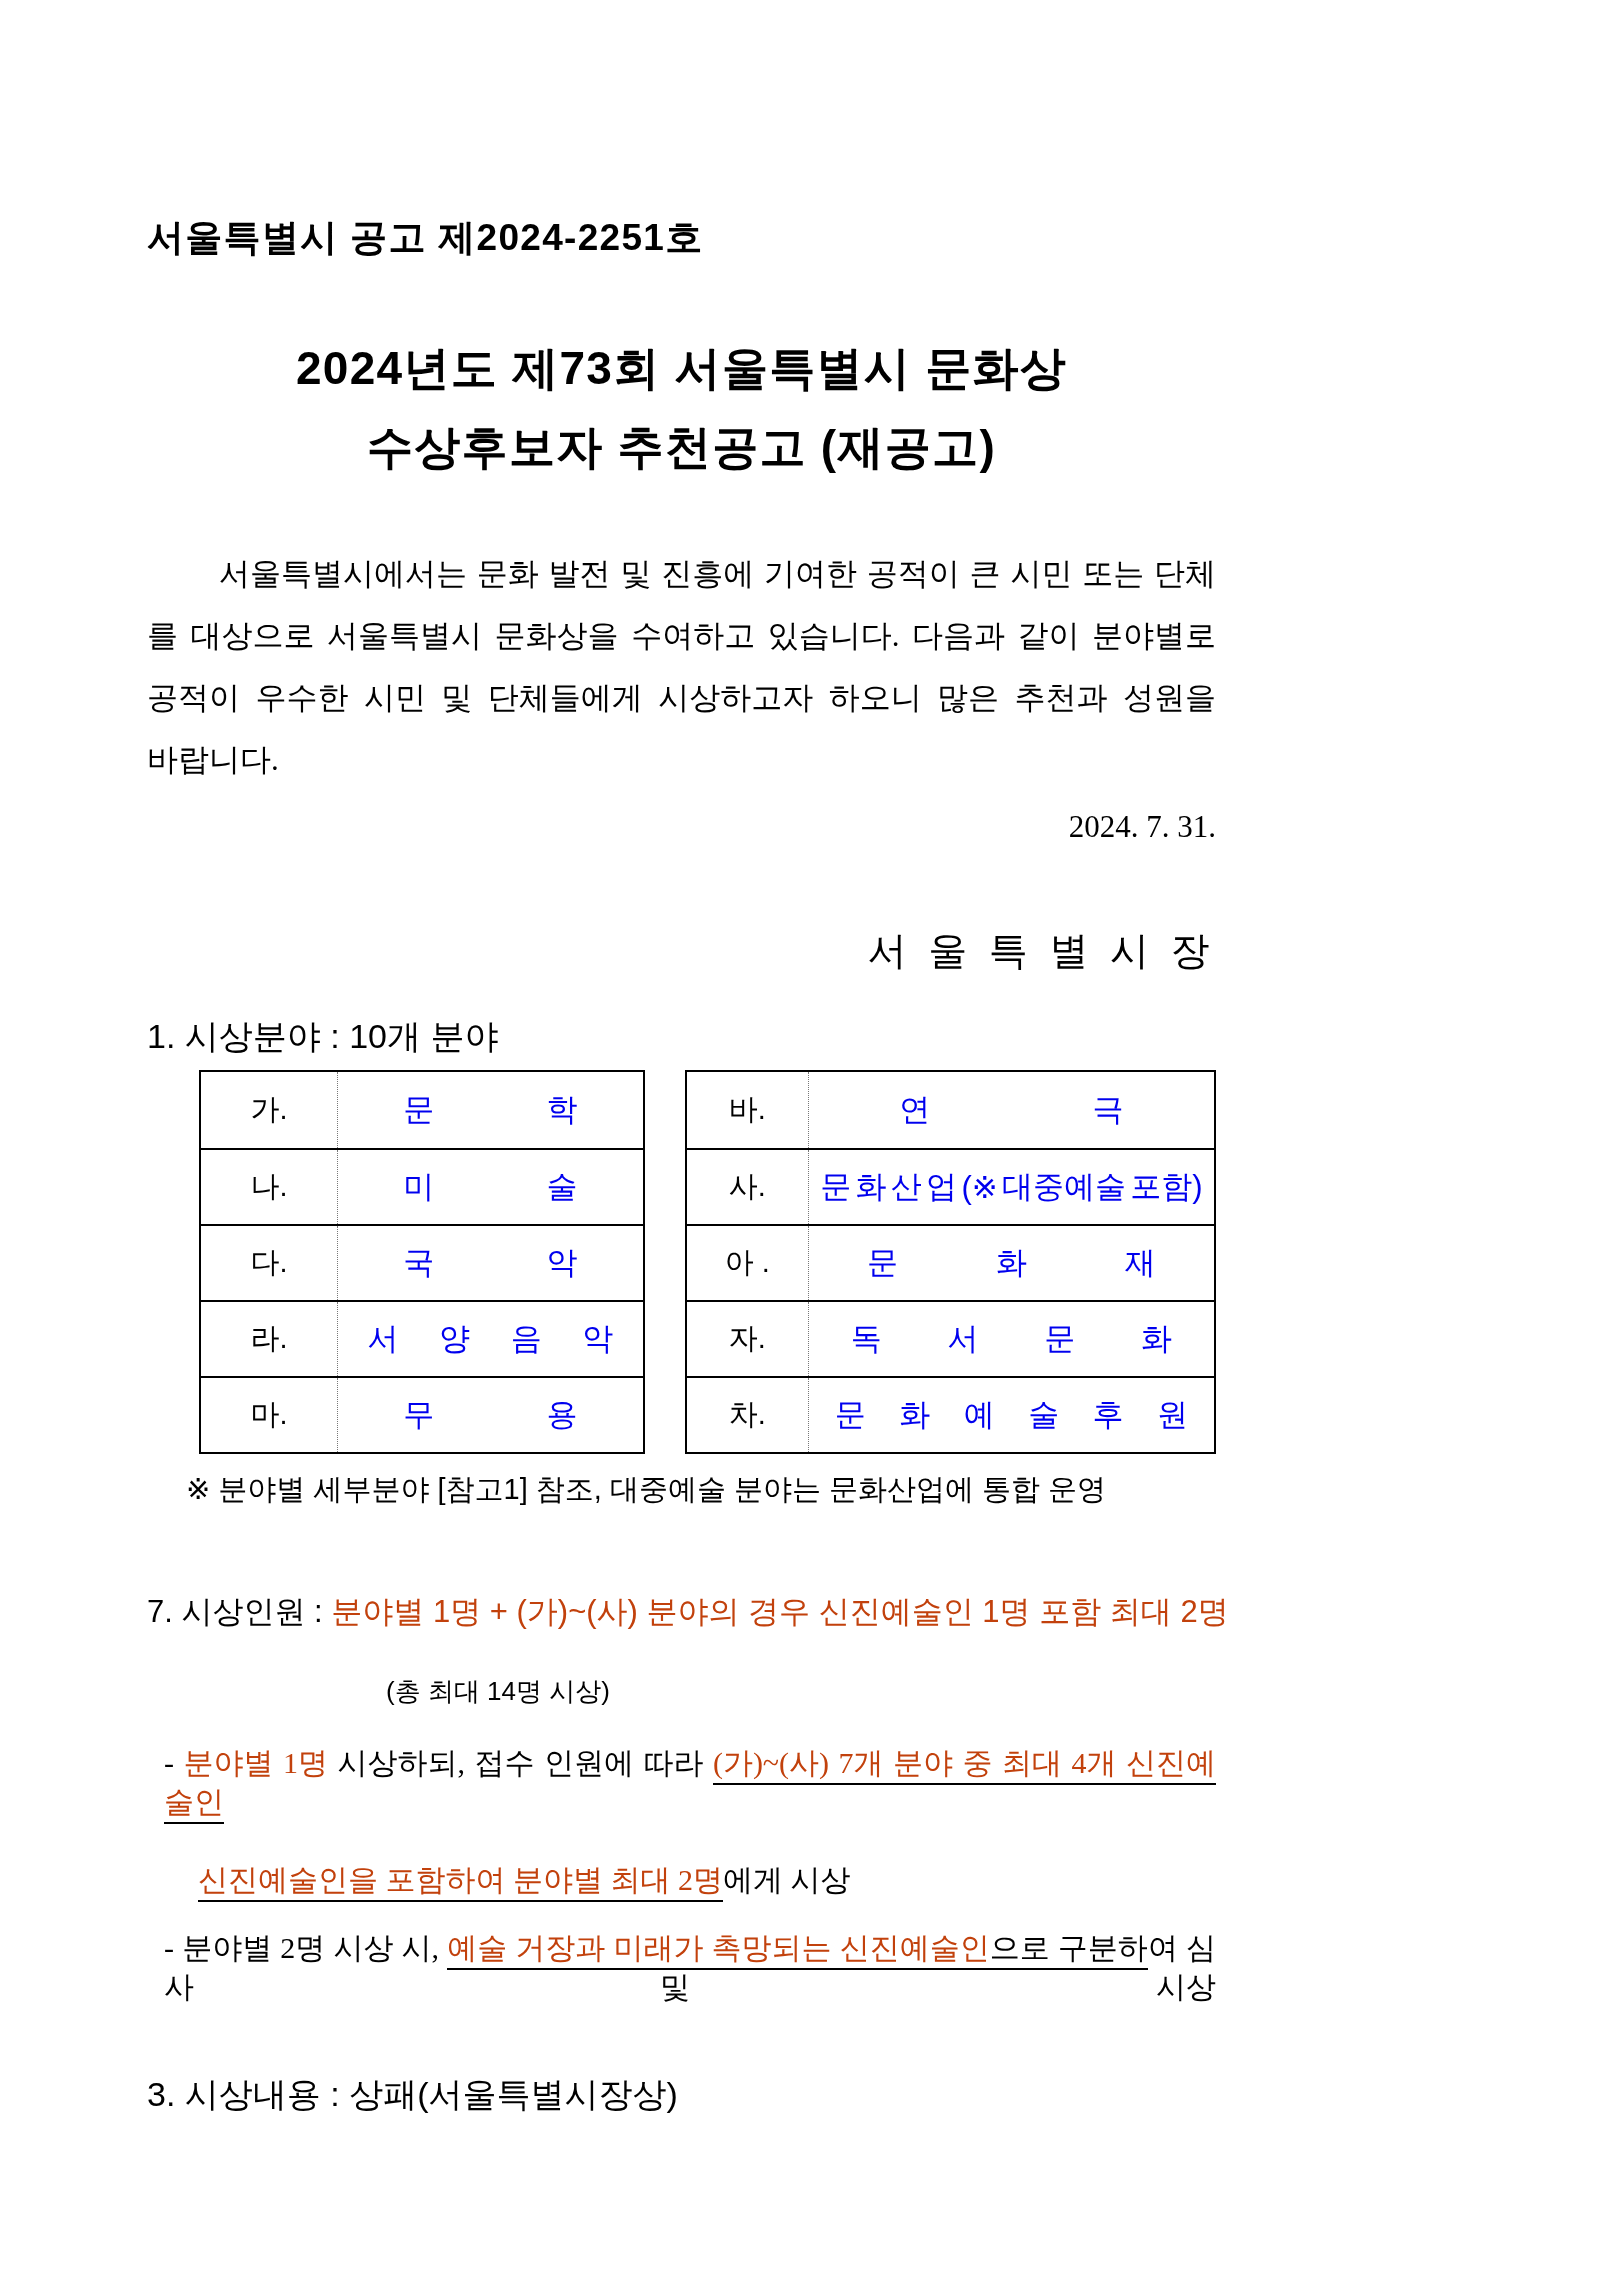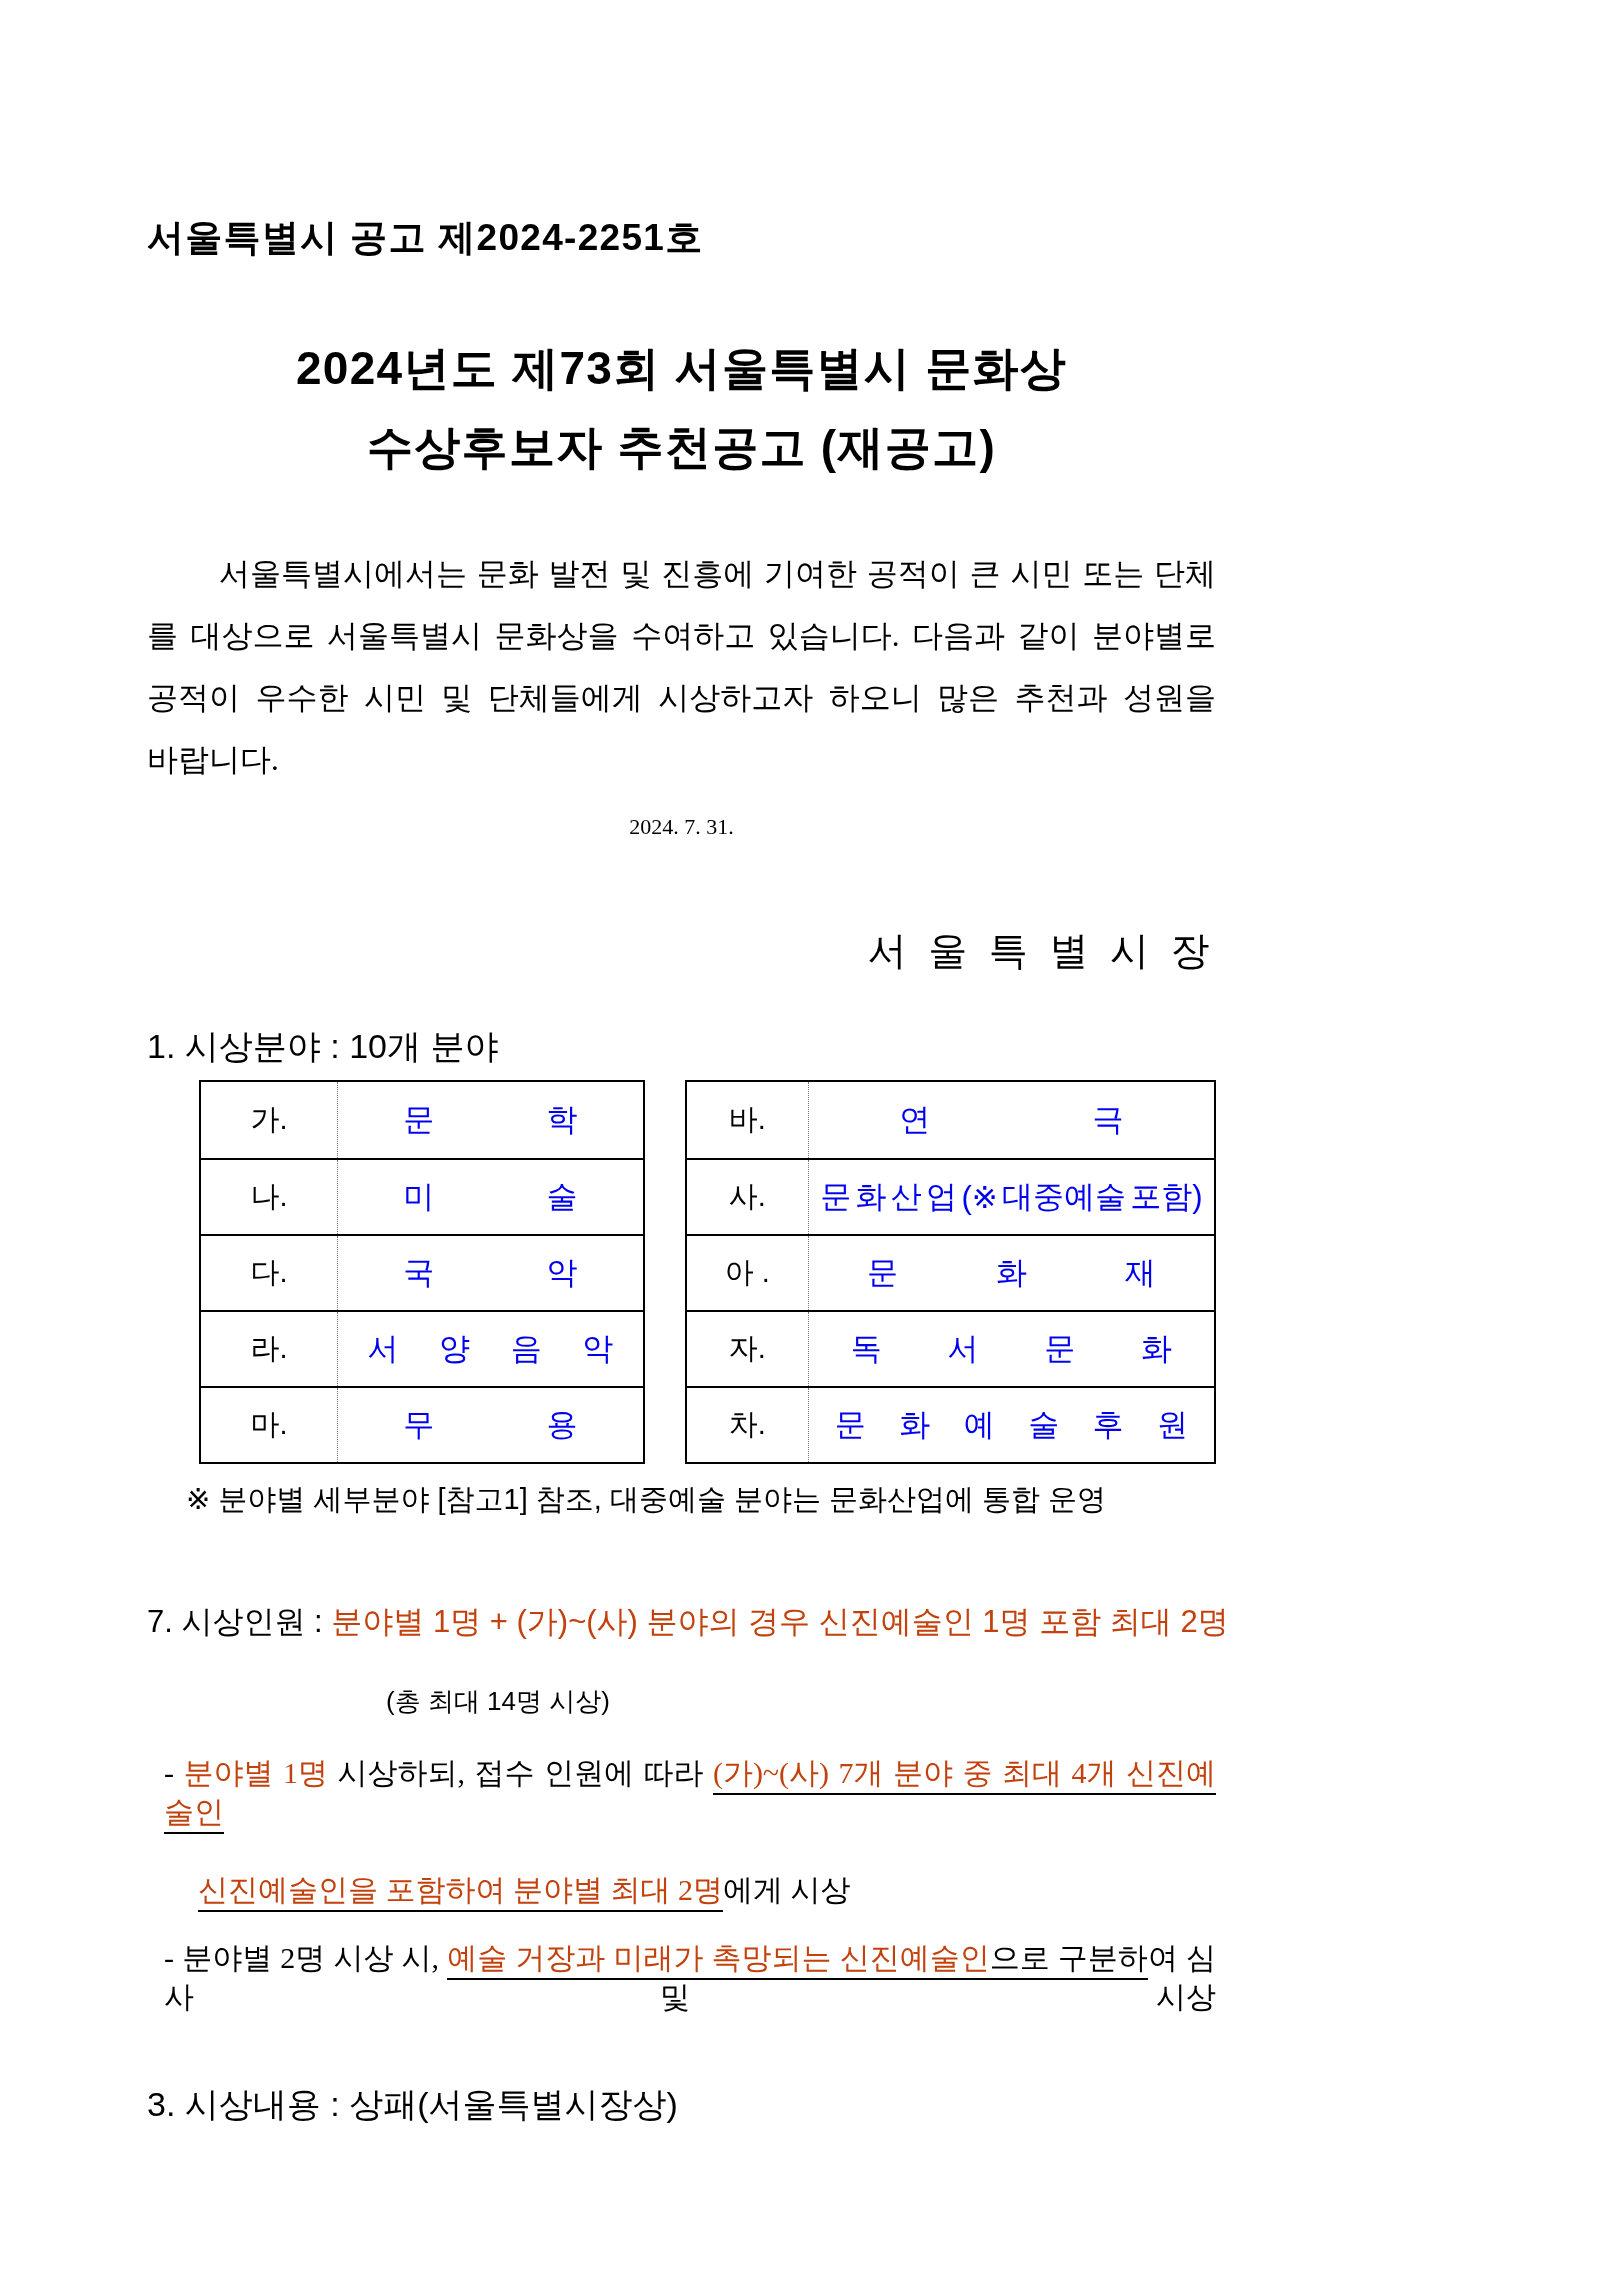--- a/index.html
+++ b/index.html
@@ -27,27 +27,27 @@
   .title{
     margin-top:69px;
     text-align:center;
     font-size:46px;line-height:79px;font-weight:700;
     letter-spacing:1.3px;
   }
   .body-par{margin-top:56px;font-size:31px;}
   .body-line{line-height:62px;}
   .body-line.just{text-align:justify;text-align-last:justify;}
   .body-line.first{text-indent:72px;}
-  .date-line{margin-top:5.2px;text-align:center;font-size:22px;line-height:62px;}
+  .date-line{margin-top:5.2px;text-align:right;font-size:31px;line-height:62px;}
   .signer{
     margin-top:65px;text-align:right;font-size:39px;line-height:55px;
     word-spacing:11.8px;padding-right:6.5px;
   }
   .sec-heading{font-size:34px;line-height:42px;font-weight:500;}
-  .sec1{margin-top:47px;}
+  .sec1{margin-top:37px;}
 
   .tables{margin-top:13px;margin-left:52px;display:flex;gap:40px;}
   .cat-table{border:2px solid #000;background:#fff;}
   .cat-table.left{width:573px;}
   .cat-table.right{width:683px;}
   .cat-row{display:flex;height:76px;}
   .cat-row + .cat-row{border-top:2px solid #000;}
   .cell-label{
     width:137px;flex:0 0 auto;
     border-right:1.3px dotted #777;

